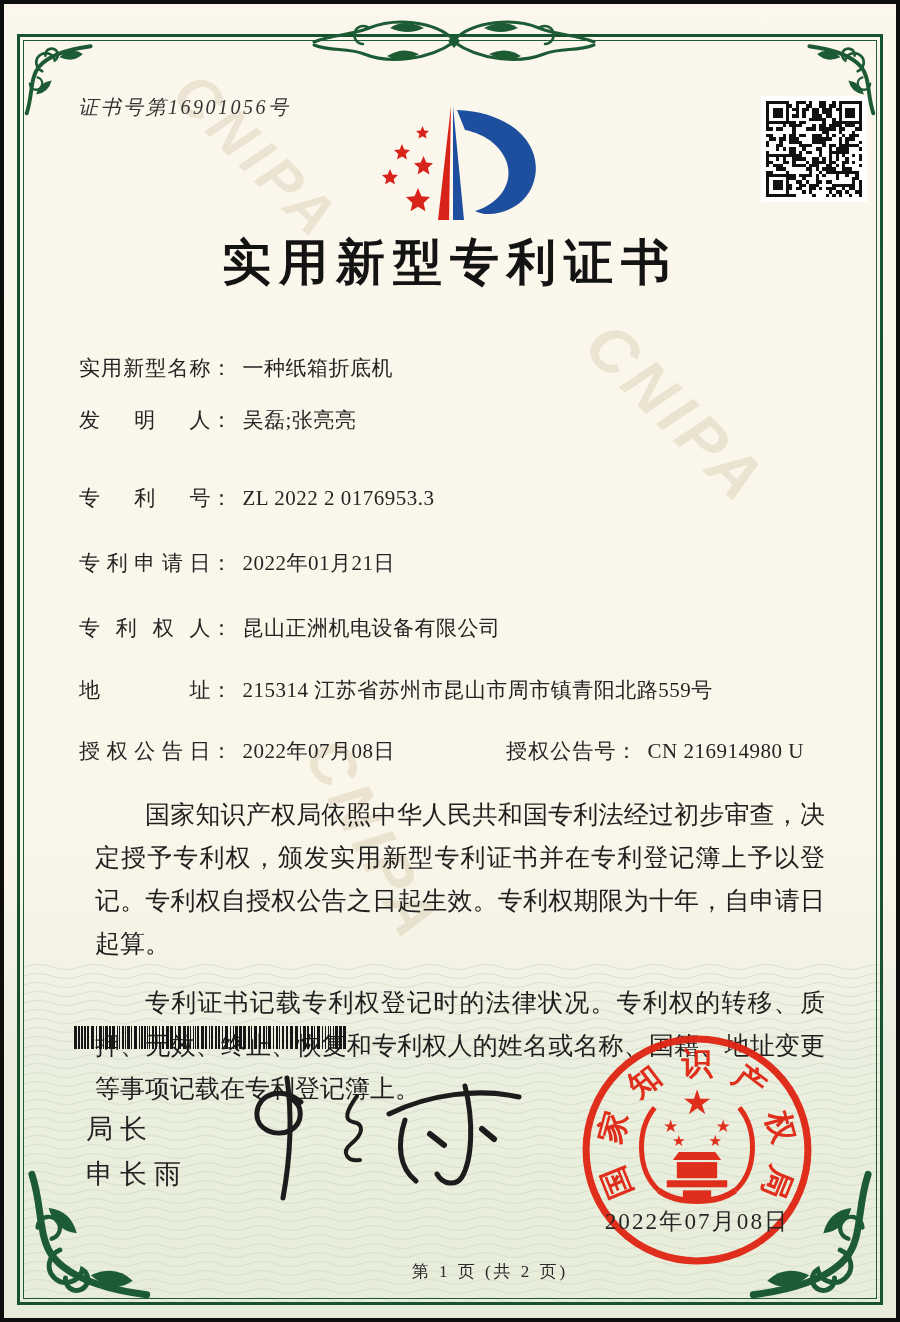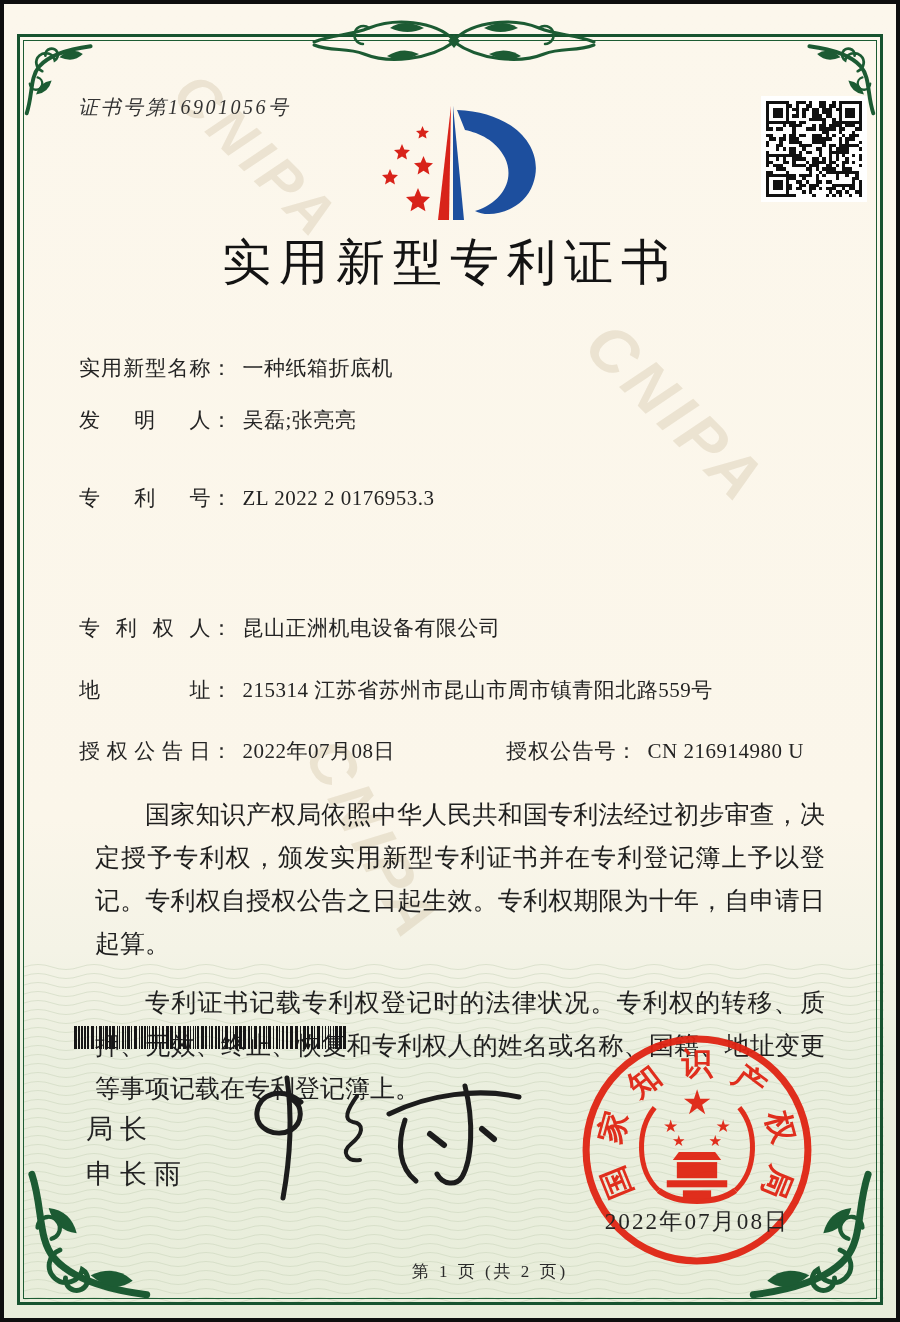--- a/index.html
+++ b/index.html
@@ -18,21 +18,21 @@
   .corner svg{display:block;}
   
   .wm{position:absolute;z-index:1;font-style:italic;font-weight:bold;
     color:rgba(198,182,148,0.30);letter-spacing:6px;pointer-events:none;
     font-family:"Liberation Sans","DejaVu Sans",sans-serif;}
   
   .cert-no{position:absolute;left:74px;top:90px;font-size:20px;letter-spacing:2.5px;color:#333;z-index:2;font-style:italic;}
   #logo{position:absolute;left:358px;top:98px;z-index:2;}
   #qr{position:absolute;left:757px;top:92px;background:#fff;padding:5px;z-index:2;}
   .title{position:absolute;left:0;width:100%;top:226px;text-align:center;font-size:49px;
-    font-weight:normal;letter-spacing:8px;color:#131313;z-index:2;}
+    font-weight:bold;letter-spacing:8px;color:#131313;z-index:2;}
   .row{position:absolute;left:75px;font-size:21px;color:#242424;z-index:2;white-space:nowrap;letter-spacing:0.5px;}
   .lbl{display:inline-block;width:132px;text-align:justify;text-align-last:justify;}
   .colon{display:inline-block;margin-right:10px;}
   .grant-right{position:absolute;left:387px;top:0;margin-left:40px;}
   .grant-right .lbl{width:110px;}
   .paras{position:absolute;left:75px;width:762px;top:773px;z-index:2;}
   .paras p{margin:16px;font-size:25px;line-height:43px;text-indent:2em;text-align:justify;color:#1f1f1f;}
   #barcode{position:absolute;left:70px;top:1022px;z-index:2;}
   .signer{position:absolute;left:82px;top:1103px;z-index:3;font-size:27px;letter-spacing:7px;
     color:#242424;line-height:45px;}
@@ -515,20 +515,23 @@
 
   <div class="row" style="top:350px">
     <span class="lbl">实用新型名称</span><span class="colon">：</span><span>一种纸箱折底机</span>
   </div>
   <div class="row" style="top:402px">
     <span class="lbl">发明人</span><span class="colon">：</span><span>吴磊;张亮亮</span>
   </div>
   <div class="row" style="top:480px">
     <span class="lbl">专利号</span><span class="colon">：</span><span>ZL 2022 2 0176953.3</span>
   </div>
+  <div class="row" style="top:545px">
+    <span class="lbl">专利申请日</span><span class="colon">：</span><span>2022年01月21日</span>
+  </div>
   <div class="row" style="top:610px">
     <span class="lbl">专利权人</span><span class="colon">：</span><span>昆山正洲机电设备有限公司</span>
   </div>
   <div class="row" style="top:672px">
     <span class="lbl">地址</span><span class="colon">：</span><span>215314 江苏省苏州市昆山市周市镇青阳北路559号</span>
   </div>
   <div class="row" style="top:733px;width:762px">
     <span class="lbl">授权公告日</span><span class="colon">：</span><span>2022年07月08日</span>
     <span class="grant-right">
       <span class="lbl">授权公告号</span><span class="colon">：</span><span>CN 216914980 U</span>

